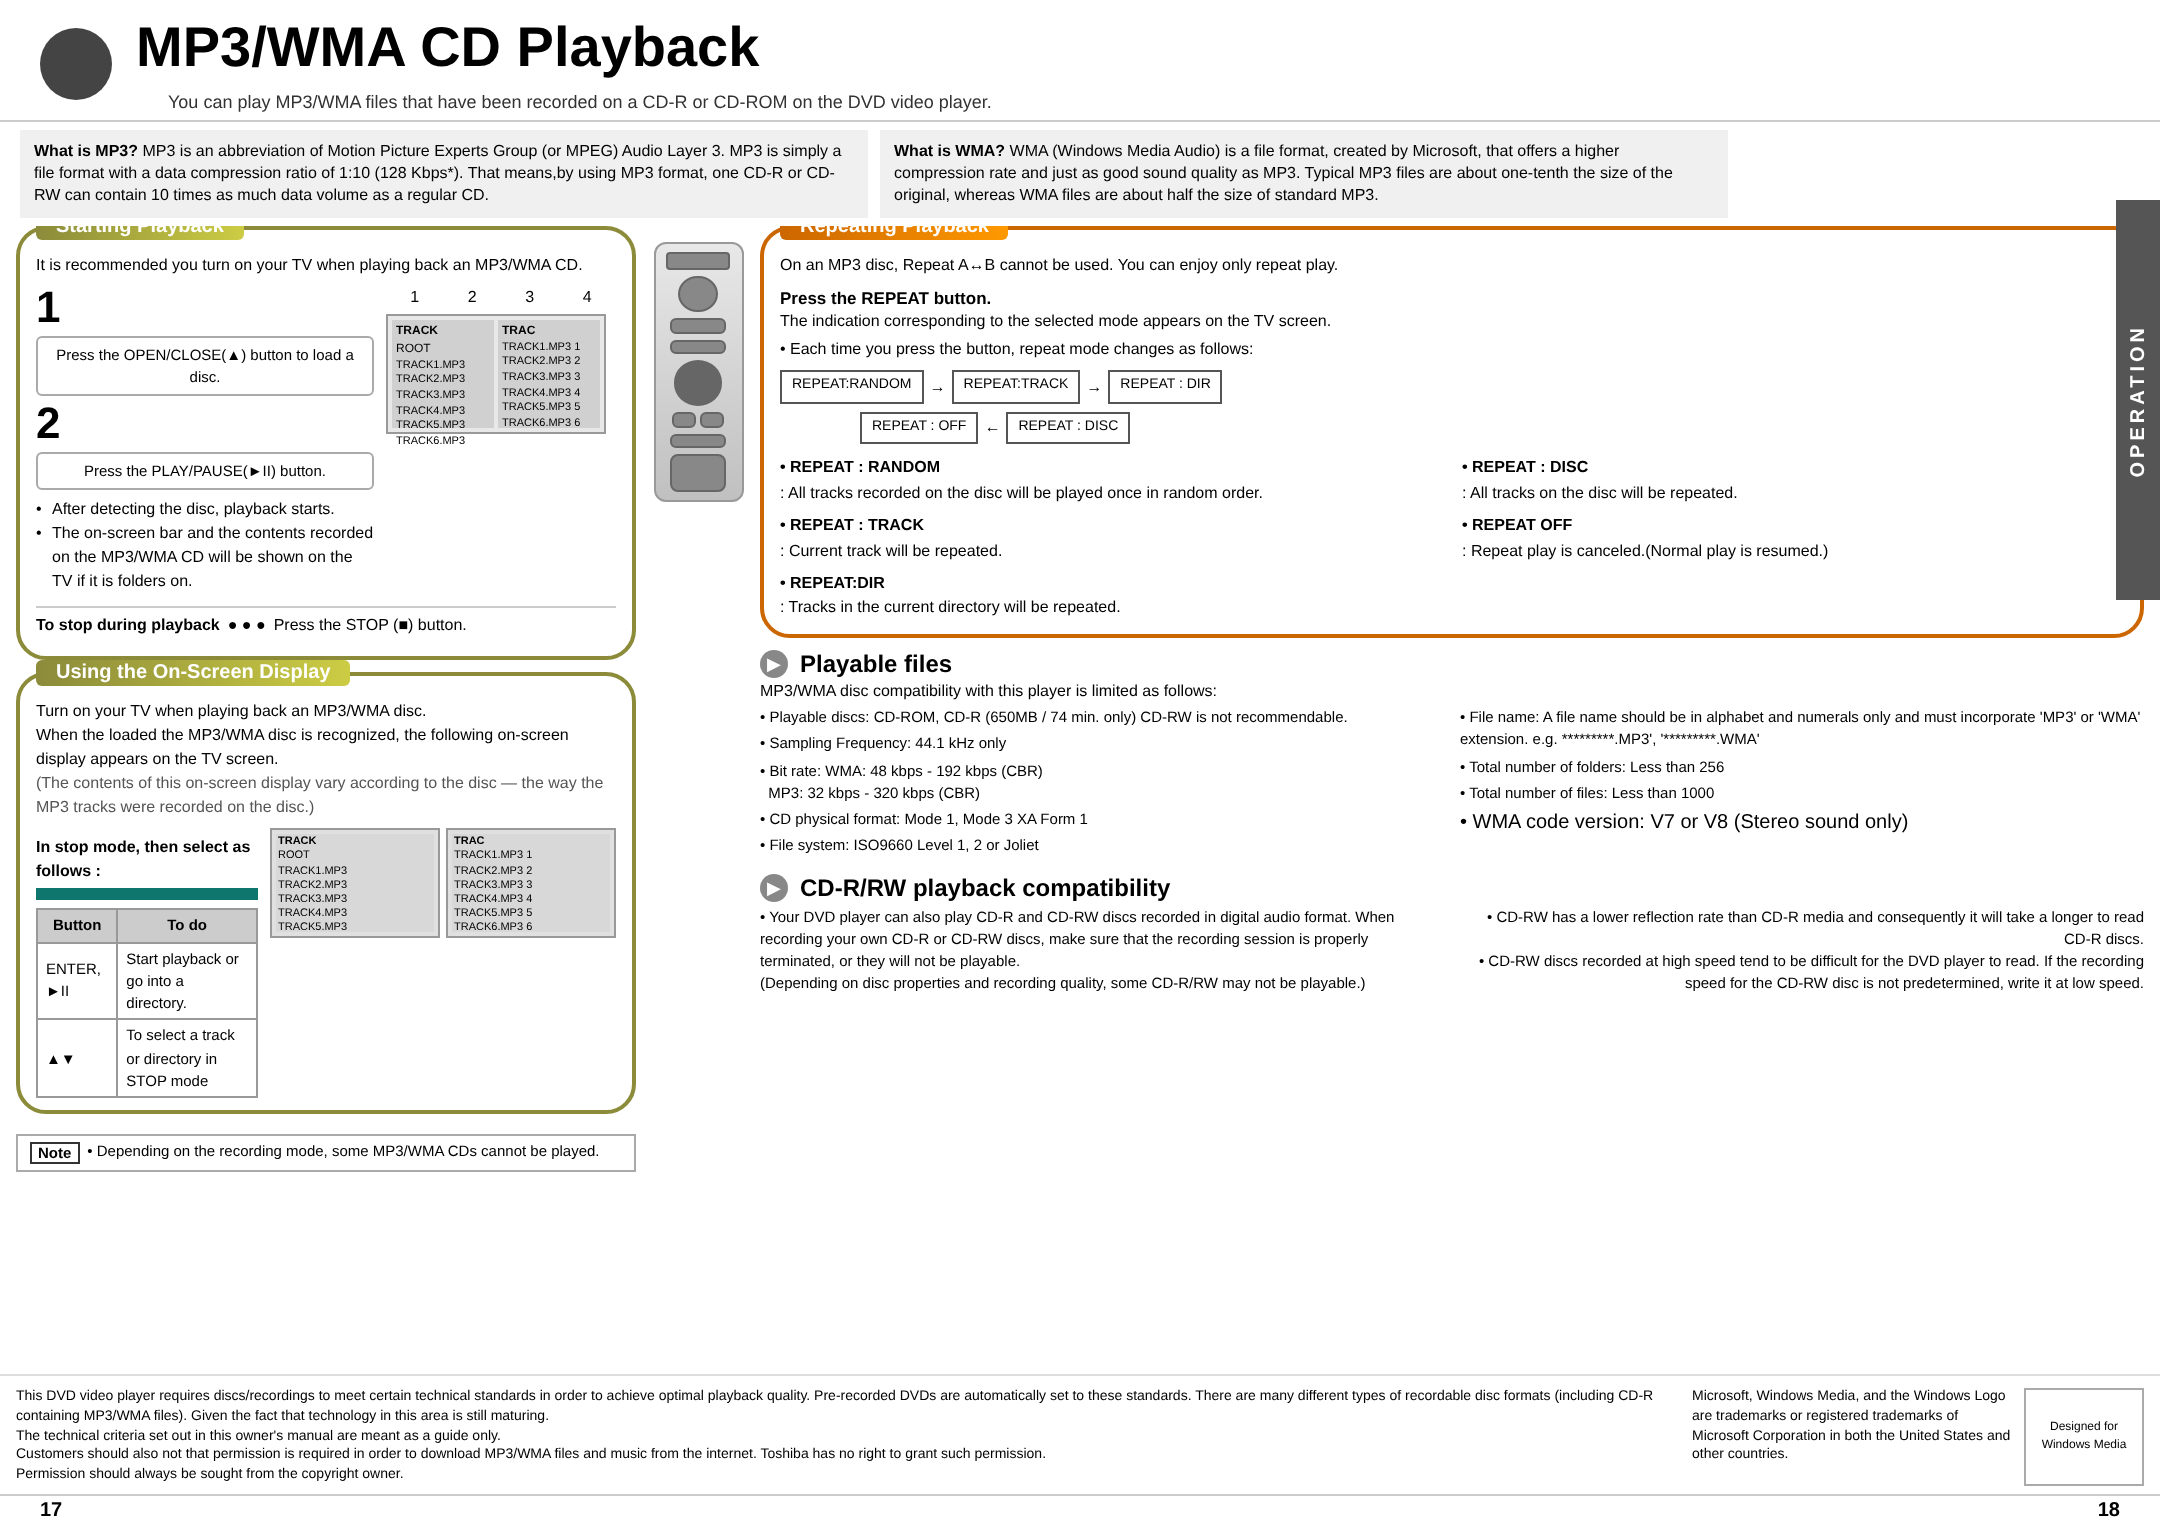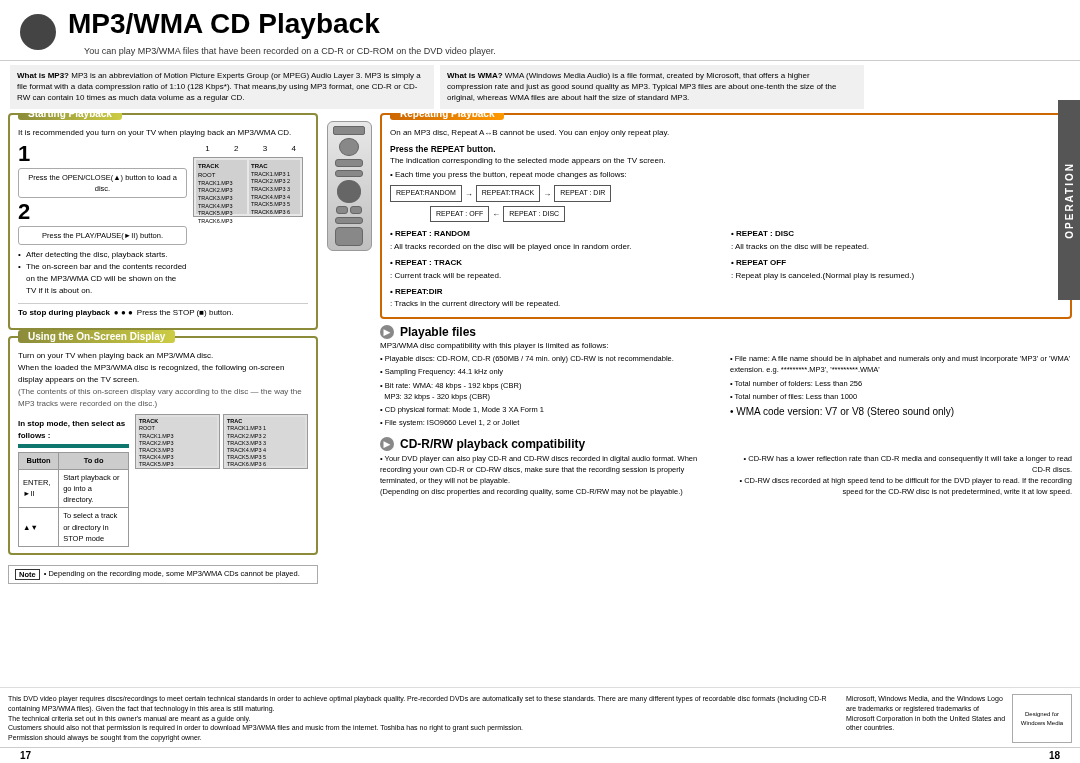--- a/index.html
+++ b/index.html
@@ -78,21 +78,21 @@
       font-size: 8px;
       line-height: 1.4;
     }
     .info-box strong {
       font-weight: bold;
     }
 
     
     .section-box {
       border: 2px solid #8B8B3A;
-      border-radius: 4px;
+      border-radius: 15px;
       padding: 6px 8px;
       position: relative;
     }
     .section-box.orange-border {
       border-color: #CC6600;
     }
     .section-title {
       position: absolute;
       top: -8px;
       left: 8px;
@@ -195,21 +195,21 @@
       font-weight: bold;
     }
     .stop-mode-table td {
       border: 1px solid #999;
       padding: 2px 4px;
     }
     .stop-mode-label {
       font-weight: bold;
       font-size: 8px;
       margin-top: 4px;
-      border-bottom: 4px solid #0f766e;
+      border-bottom: 6px solid #0f766e;
       padding-bottom: 2px;
     }
     .remote-img {
       width: 45px;
       height: 130px;
       background: linear-gradient(to bottom, #e8e8e8, #c0c0c0);
       border: 1px solid #999;
       border-radius: 6px;
       display: flex;
       flex-direction: column;
@@ -391,21 +391,21 @@
               <div style="display:flex; align-items:center; gap:4px; margin-bottom:3px;">
                 <span style="font-size:22px; font-weight:bold; line-height:1;">1</span>
               </div>
               <div class="step-button-box">Press the OPEN/CLOSE(▲) button to load a disc.</div>
               <div style="display:flex; align-items:center; gap:4px; margin:3px 0;">
                 <span style="font-size:22px; font-weight:bold; line-height:1;">2</span>
               </div>
               <div class="step-button-box">Press the PLAY/PAUSE(►II) button.</div>
               <ul class="bullet-list" style="margin-top:4px;">
                 <li>After detecting the disc, playback starts.</li>
-                <li>The on-screen bar and the contents recorded on the MP3/WMA CD will be shown on the TV if it is about on.</li>
+                <li>The on-screen bar and the contents recorded on the MP3/WMA CD will be shown on the TV if it is folders on.</li>
               </ul>
             </div>
             <div style="width:115px;">
               <div class="disc-labels">
                 <span>1</span>
                 <span>2</span>
                 <span>3</span>
                 <span>4</span>
               </div>
               <div class="disc-screen">

